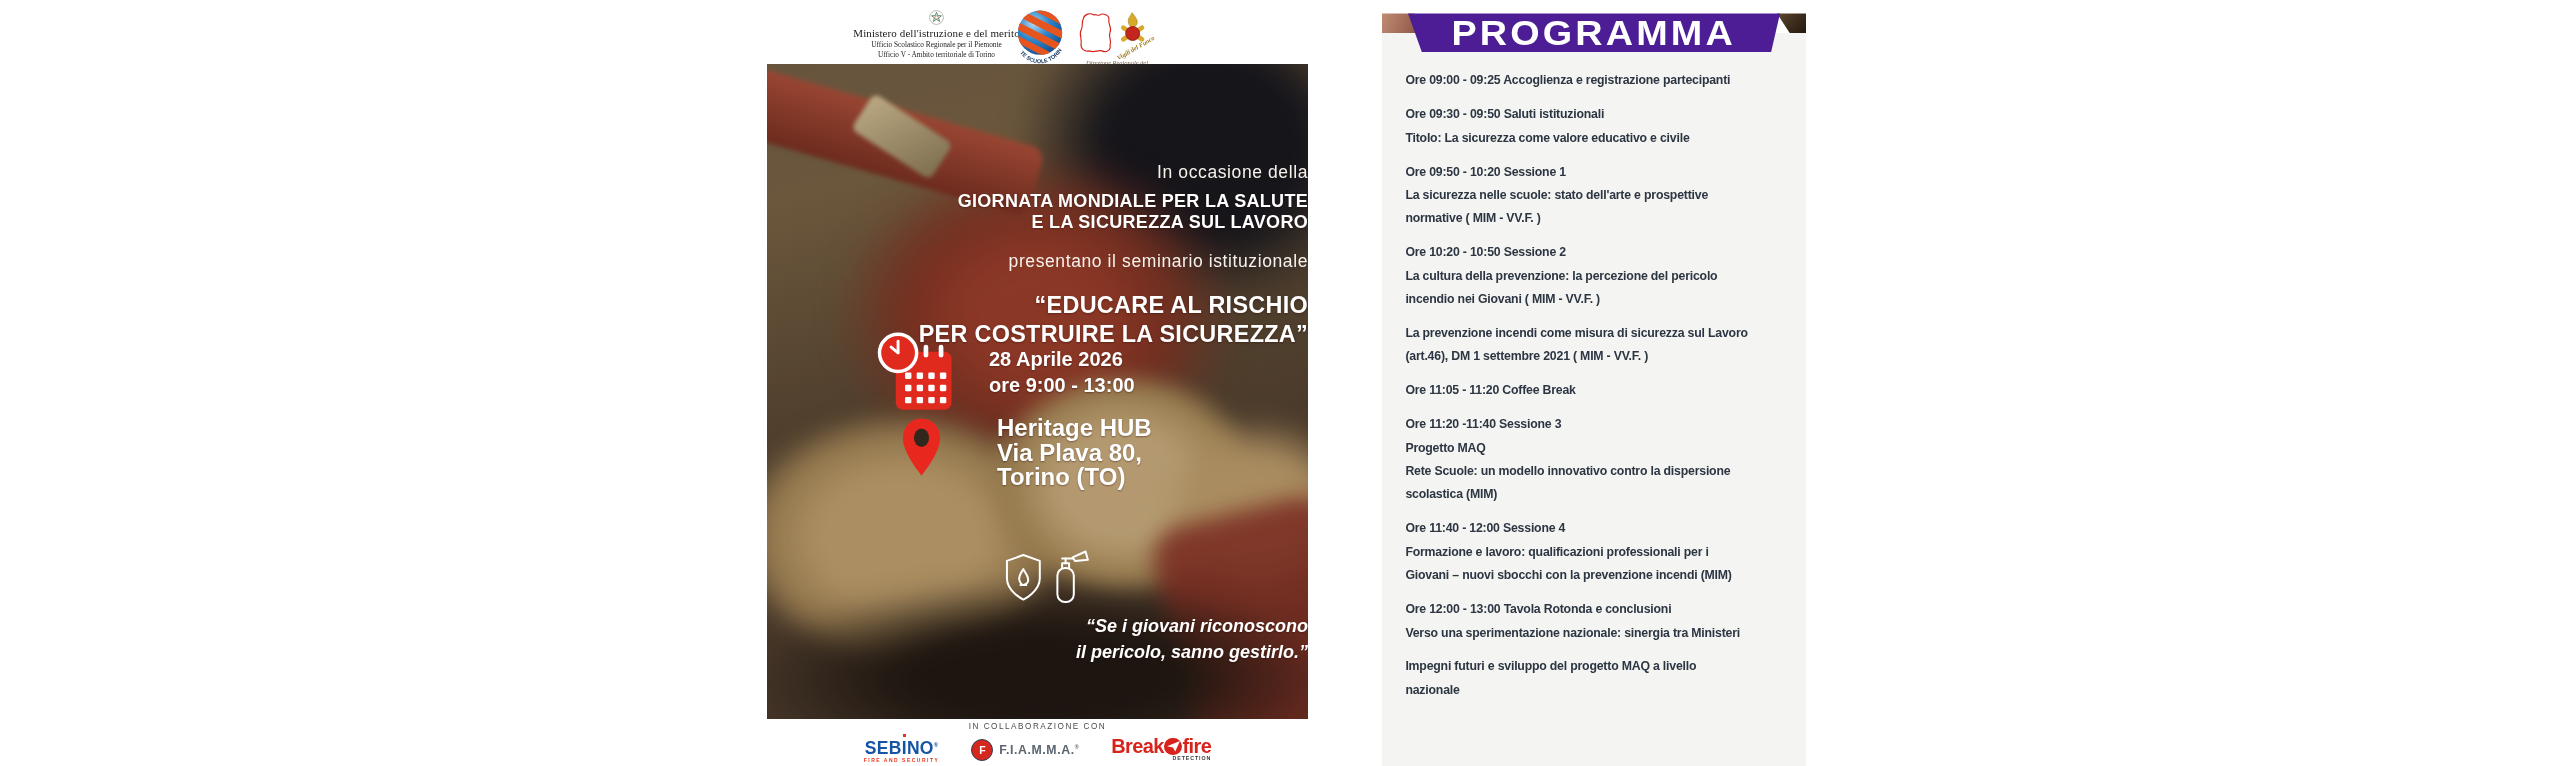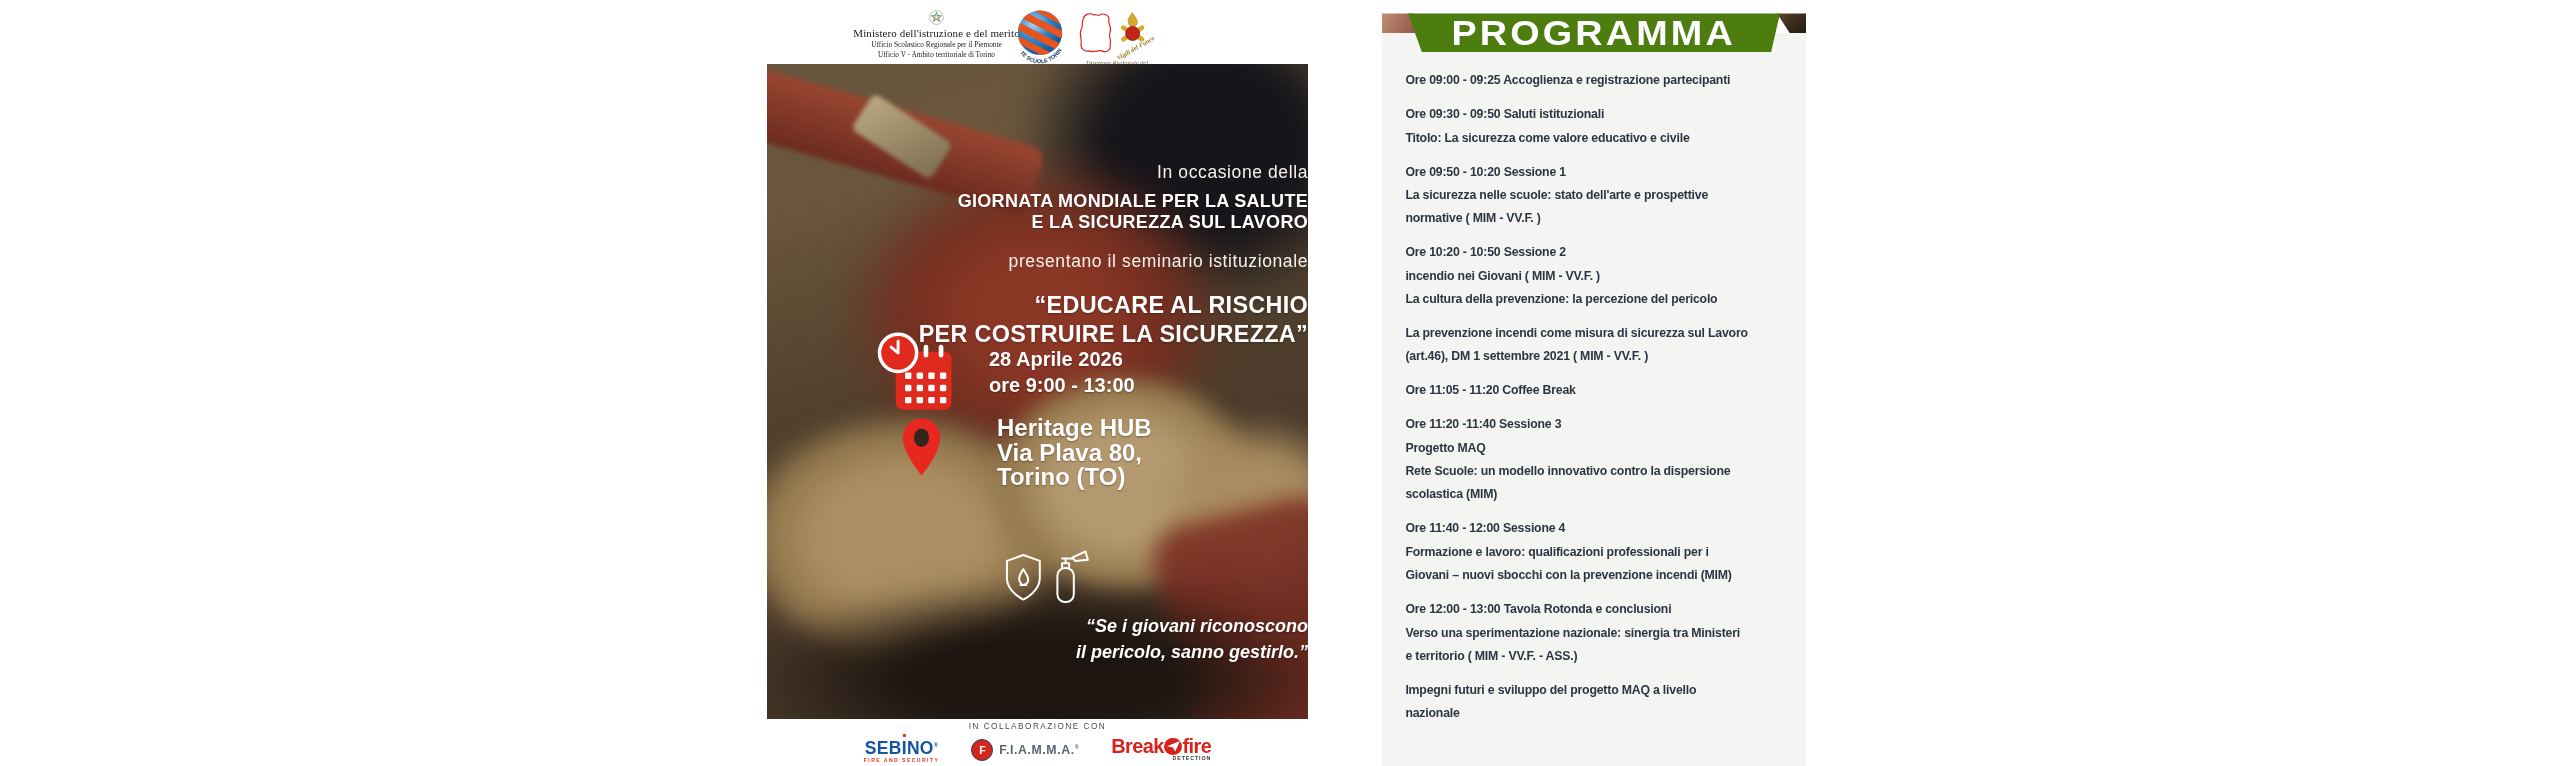--- a/index.html
+++ b/index.html
@@ -87,21 +87,21 @@
   
   #program{position:absolute;left:1382px;top:13.4px;width:424px;height:753px;}
   .panel-bg{position:absolute;left:0;top:20px;right:0;bottom:0;background:#f4f4f2;}
   .ribbon{position:absolute;left:0;top:0;width:424px;height:39px;}
   .ribbon-wedge-left{position:absolute;left:0;top:0;width:47px;height:20px;
       clip-path:polygon(0 0,32px 0,44px 20px,0 20px);
       background:linear-gradient(110deg,#c08c72 0%,#9a6352 60%,#7c4a41 100%);}
   .ribbon-wedge-right{position:absolute;right:0;top:0;width:47px;height:20px;
       clip-path:polygon(18px 0,47px 0,47px 20px,31px 20px);
       background:linear-gradient(135deg,#7a5c3e 0%,#40301f 60%,#241a10 100%);}
-  .ribbon-red{position:absolute;left:0;top:0;width:424px;height:39px;background:#4d7c0f;
+  .ribbon-red{position:absolute;left:0;top:0;width:424px;height:39px;background:#4c1d95;
       clip-path:polygon(26px 0,398px 0,389px 39px,40px 39px);
       display:flex;align-items:center;justify-content:center;}
   .ribbon-red span{color:#ffffff;font-weight:800;font-size:35px;letter-spacing:2.9px;
       transform:scale(1.08,1.02);}
   .prog-blocks{position:absolute;left:23.4px;top:56px;width:394px;display:flex;flex-direction:column;gap:10.5px;}
   .prog-block{display:flex;flex-direction:column;}
   .prog-line{font-size:12.3px;font-weight:700;letter-spacing:-0.2px;line-height:23.4px;color:#2c3642;white-space:nowrap;}
 </style>
 </head>
 <body>
@@ -298,22 +298,22 @@
           <div class="prog-line">Ore 09:30 - 09:50 Saluti istituzionali</div>
           <div class="prog-line">Titolo: La sicurezza come valore educativo e civile</div>
         </div>
         <div class="prog-block">
           <div class="prog-line">Ore 09:50 - 10:20 Sessione 1</div>
           <div class="prog-line">La sicurezza nelle scuole: stato dell'arte e prospettive</div>
           <div class="prog-line">normative ( MIM - VV.F. )</div>
         </div>
         <div class="prog-block">
           <div class="prog-line">Ore 10:20 - 10:50 Sessione 2</div>
+          <div class="prog-line">La cultura della prevenzione: la percezione del pericolo</div>
           <div class="prog-line">incendio nei Giovani  ( MIM - VV.F. )</div>
-          <div class="prog-line">La cultura della prevenzione: la percezione del pericolo</div>
         </div>
         <div class="prog-block">
           <div class="prog-line">La prevenzione incendi come misura di sicurezza sul Lavoro</div>
           <div class="prog-line">(art.46), DM 1 settembre 2021  ( MIM - VV.F. )</div>
         </div>
         <div class="prog-block">
           <div class="prog-line">Ore 11:05 - 11:20 Coffee Break</div>
         </div>
         <div class="prog-block">
           <div class="prog-line">Ore 11:20 -11:40 Sessione 3</div>
@@ -322,21 +322,20 @@
           <div class="prog-line">scolastica (MIM)</div>
         </div>
         <div class="prog-block">
           <div class="prog-line">Ore 11:40 - 12:00 Sessione 4</div>
           <div class="prog-line">Formazione e lavoro: qualificazioni professionali per i</div>
           <div class="prog-line">Giovani – nuovi sbocchi con la prevenzione incendi (MIM)</div>
         </div>
         <div class="prog-block">
           <div class="prog-line">Ore 12:00 - 13:00 Tavola Rotonda e conclusioni</div>
           <div class="prog-line">Verso una sperimentazione nazionale: sinergia tra Ministeri</div>
-          <div class="prog-line">e territorio  ( MIM - VV.F. - ASS.)</div>
         </div>
         <div class="prog-block">
           <div class="prog-line">Impegni futuri e sviluppo del progetto MAQ a livello</div>
           <div class="prog-line">nazionale</div>
         </div>
       </div>
   </div>
 
 </div>
 

